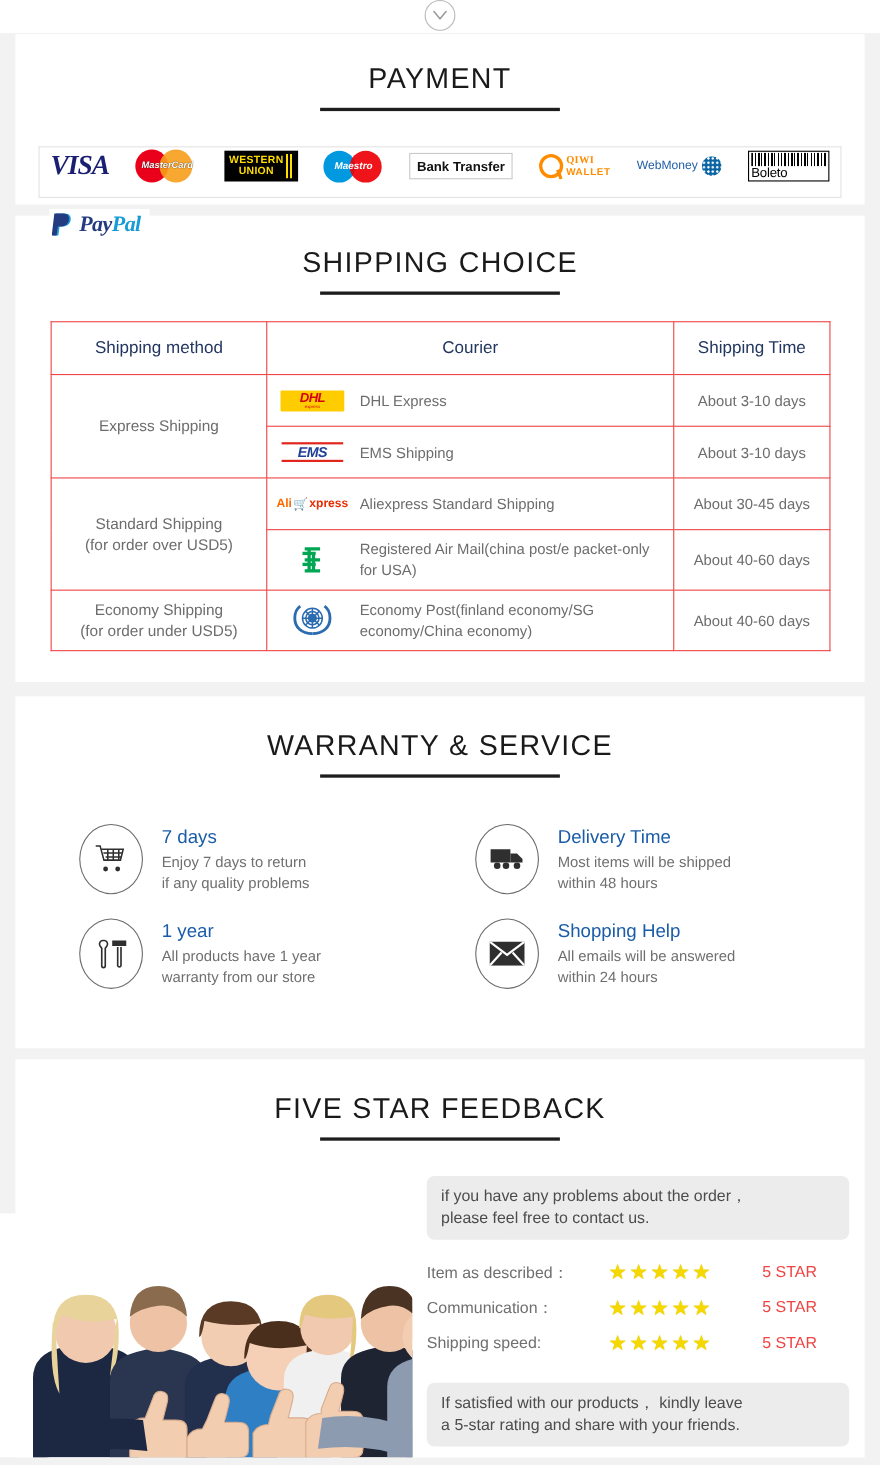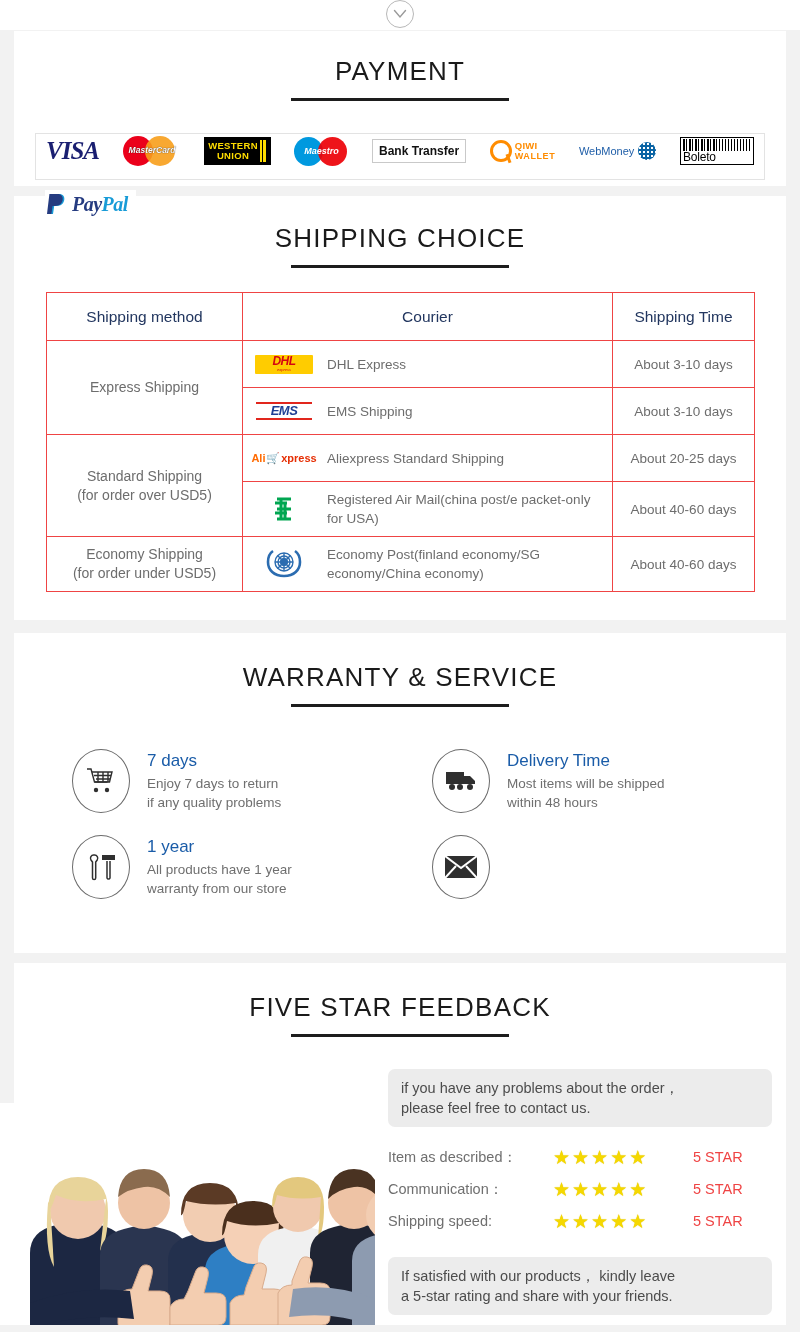--- a/index.html
+++ b/index.html
@@ -65,21 +65,21 @@
   .maestro span { position:absolute; left:3px; top:9px; width:48px; text-align:center;
                   font-size:9px; font-weight:bold; font-style:italic; color:#fff; z-index:3; }
   .bank { border:1px solid #c9c9c9; padding:4px 6px; font-size:12px; font-weight:bold;
           color:#111; white-space:nowrap; background:#fff; }
   .qiwi { display:flex; align-items:center; gap:3px; }
   .qiwi .q { width:22px; height:22px; border:3px solid #ff8c00; border-radius:50%;
              position:relative; }
   .qiwi .q:after { content:""; position:absolute; right:-1px; bottom:-4px;
              width:3px; height:9px; background:#ff8c00; transform:rotate(-20deg); }
   .qiwi .txt b { display:block; font-size:9.5px; color:#ff8c00; font-weight:bold;
-             letter-spacing:.3px; line-height:10px; }
+             letter-spacing:.3px; line-height:10px;font-family:Liberation Serif, serif; }
   .qiwi .txt i { display:block; font-size:9px; color:#ff8c00; font-style:normal;
              font-weight:bold; letter-spacing:.6px; line-height:10px; }
   .wm { display:flex; align-items:center; gap:4px; }
   .wm span { font-size:11px; color:#1f5ea8; font-weight:500; }
   .wm .globe { width:18px; height:18px; border-radius:50%; background:#0a64a4;
      background-image: radial-gradient(#fff 1px, transparent 1.2px);
      background-size:4px 4px; }
   .boleto { border:1.5px solid #000; padding:1px 2px 0; width:74px; }
   .boleto .bc { height:12px; background:
     repeating-linear-gradient(90deg,#000 0 1.5px,#fff 1.5px 3px,#000 3px 4px,#fff 4px 6px); }
@@ -331,21 +331,21 @@
               <span class="courier-logo">
                 <span class="alix">
                     <span class="ali">Ali</span>
                     <span class="cart">🛒</span>
                     <span class="xp">xpress</span>
                   </span>
               </span>
               <span class="courier-name">Aliexpress Standard Shipping</span>
             </div>
           </td>
-          <td class="c-time">About 20-25 days</td>
+          <td class="c-time">About 30-45 days</td>
         </tr>
 
         <tr>
           <td class="c-courier">
             <div class="courier-cell">
               <span class="courier-logo chinapost">
                 <svg width="34" height="34" viewBox="0 0 34 34">
                   <g fill="none" stroke="#00a651" stroke-width="3">
                     <path d="M10 7 h14 M8 11 h12 M14 7 v20 M18 11 v16"></path>
                     <path d="M10 17 h14 M8 21 h12 M10 27 h14"></path>
@@ -449,20 +449,25 @@
       </div>
 
       <div class="war-item">
         <span class="war-circle">
           <svg width="32" height="22" viewBox="0 0 32 22">
             <path d="M0 0 h32 v22 H0 Z" fill="#2f2f2f"></path>
             <path d="M0 0 L16 12 L32 0" fill="none" stroke="#fff" stroke-width="2"></path>
             <path d="M0 22 L11 10 M32 22 L21 10" fill="none" stroke="#fff" stroke-width="2"></path>
           </svg>
         </span>
+        <span class="war-txt">
+          <h4>Shopping Help</h4>
+          <p>All emails will be answered</p>
+          <p>within 24 hours</p>
+        </span>
       </div>
 
     </div>
   </div>
 
   <div class="card" id="feedback-card">
     <div id="feedback-title">
       <div class="sec-title">FIVE STAR FEEDBACK</div>
       <div class="sec-rule"></div>
     </div>

